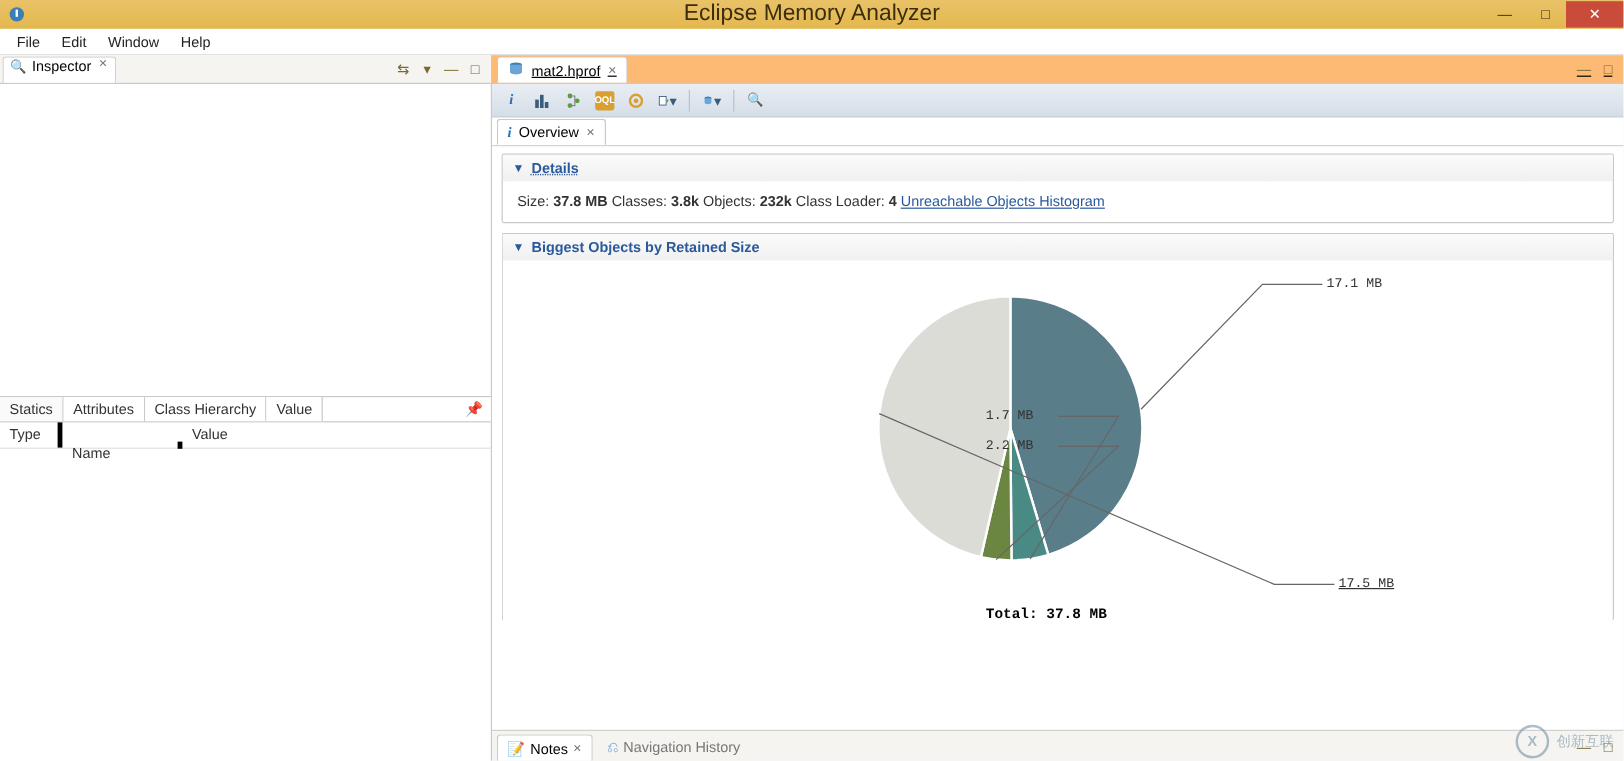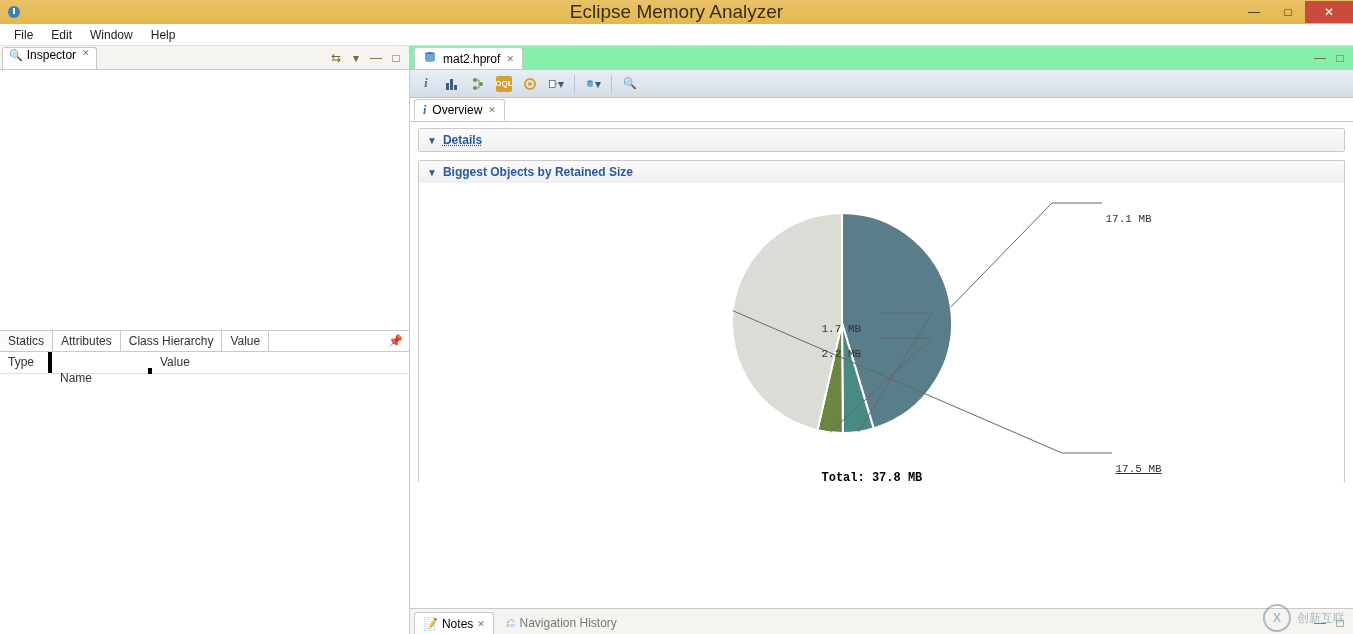--- a/index.html
+++ b/index.html
@@ -32,21 +32,21 @@
 .tabs-row .pin { margin-left: auto; padding: 3px 6px; color: #6a8f2a; }
 
 .table-header { height: 22px; border-bottom: 1px solid #e0e0e0; display: flex; }
 .table-header .col { padding: 3px 8px; color: #333; border-right: 4px solid #000000; }
 .table-header .col:last-child { border-right: none; }
 .table-header .c-type { width: 52px; }
 .table-header .c-name { width: 100px; margin-top: 16px; }
 .table-header .c-value { flex: 1; }
 
 .right-pane { flex: 1; display: flex; flex-direction: column; background: #f5f4f0; }
-.editor-tabbar { height: 24px; display: flex; align-items: flex-end; background: #86efac; border-bottom: 1px solid #c9c9c9; }
+.editor-tabbar { height: 24px; display: flex; align-items: flex-end; background: #fdba74; border-bottom: 1px solid #c9c9c9; text-decoration: underline; }
 .editor-tab { height: 22px; border: 1px solid #c9c9c9; border-bottom: none; background: #fff; display: flex; align-items: center; padding: 0 8px; margin-left: 4px; gap: 6px; border-radius: 3px 3px 0 0; }
 .editor-tab .ico { color: #2a6db6; }
 .editor-toolbar-right { margin-left: auto; display: flex; gap: 6px; padding-right: 6px; align-items: center; height: 22px; }
 .editor-toolbar-right .ico { width: 14px; height: 14px; color: #7a6a2a; display:inline-flex;align-items:center;justify-content:center;}
 
 .mat-toolbar { height: 28px; background: linear-gradient(#e9eef4,#d5dde7); border-bottom: 1px solid #b9c3cf; display: flex; align-items: center; padding-left: 8px; gap: 10px; }
 .mat-toolbar .sep { width: 1px; height: 18px; background: #b9c3cf; }
 .mat-toolbar .ico { width: 16px; height: 16px; display: inline-flex; align-items: center; justify-content: center; color: #3b5b7a; }
 
 .overview-tabs { height: 24px; background: #fff; border-bottom: 1px solid #c9c9c9; display: flex; align-items: flex-end; padding-left: 4px; }
@@ -60,21 +60,21 @@
 .section-header .title { color: #2a5a9b; font-weight: bold; }
 .section-header .title.u { text-decoration: underline dotted #2a5a9b; }
 .section-body { padding: 10px 12px; }
 
 .details-line { color: #333; }
 .details-line b { font-weight: bold; }
 .details-line a { color: #2a5a9b; text-decoration: underline; }
 
 .chart-area { height: 300px; position: relative; }
 svg.pie { position: absolute; left: 50%; top: 0; transform: translateX(-50%); }
-.pie-label { position: absolute; font-family: "Courier New", monospace; font-size: 11px; color: #333; margin-top: 16px; }
+.pie-label { position: absolute; font-family: "Courier New", monospace; font-size: 11px; color: #333; }
 .pie-total { position: absolute; font-family: "Courier New", monospace; font-weight: bold; font-size: 12px; color: #000; }
 
 .bottom-dock { height: 26px; border-top: 1px solid #c9c9c9; background: #f5f4f0; display: flex; align-items: flex-end; }
 .dock-tab { height: 22px; border: 1px solid #c9c9c9; border-bottom:none; background: #fff; display: flex; align-items: center; padding: 0 8px; margin-left: 4px; gap: 4px; border-radius: 3px 3px 0 0; }
 .dock-tab.inactive { background: #f5f4f0; border-color: transparent; border-top:none;border-left:none;border-right:none; }
 
 .watermark { position: absolute; right: 8px; bottom: 2px; opacity: .6; display: flex; align-items: center; gap: 6px; color: #7894a6; font-size: 11px; }
 .watermark .logo { width: 28px; height: 28px; border: 2px solid #7894a6; border-radius: 50%; display: flex; align-items: center; justify-content: center; font-weight: bold; color: #7894a6; }
 
 .mag-icon::before{content:"🔍";font-size:11px;}
@@ -198,20 +198,29 @@
         <span>Overview</span>
         <span class="x" style="color:#777;font-size:9px">✕</span>
       </div>
     </div>
 
     <div class="overview-content">
       <div class="section">
         <div class="section-header">
           <span class="tw">▼</span>
           <span class="title u">Details</span>
+        </div>
+        <div class="section-body">
+          <span class="details-line">
+            <span>Size:</span> <b>37.8 MB</b>
+            <span>Classes:</span> <b>3.8k</b>
+            <span>Objects:</span> <b>232k</b>
+            <span>Class Loader:</span> <b>4</b>
+            <a href="#">Unreachable Objects Histogram</a>
+          </span>
         </div>
       </div>
 
       <div class="section" style="border-bottom:none">
         <div class="section-header">
           <span class="tw">▼</span>
           <span class="title">Biggest Objects by Retained Size</span>
         </div>
         <div class="section-body chart-area" id="chart-area">
 

